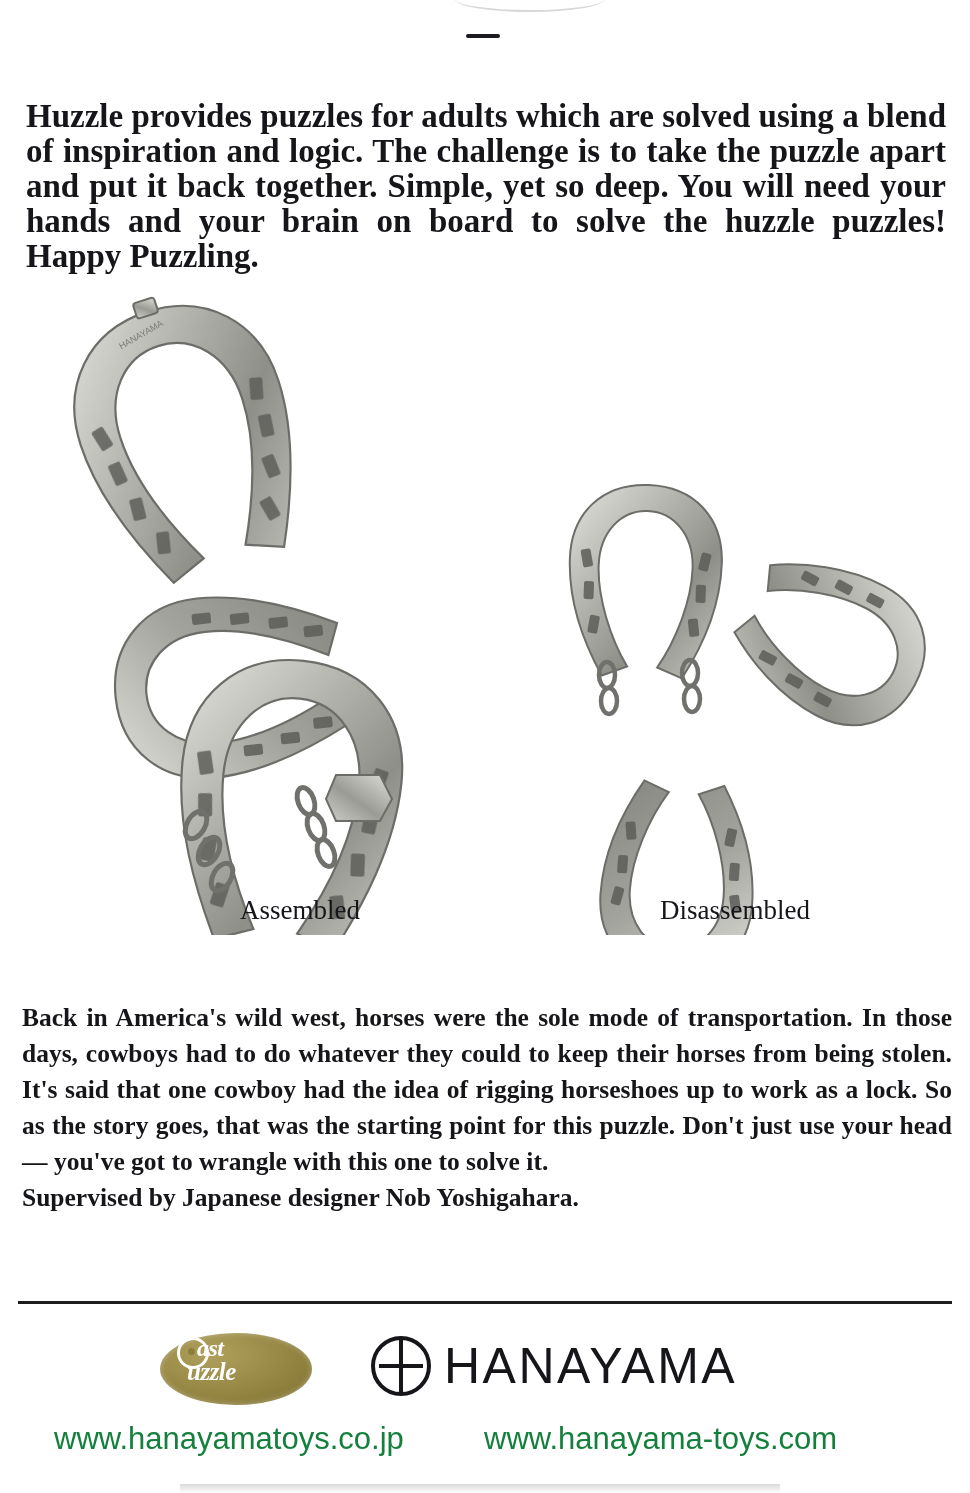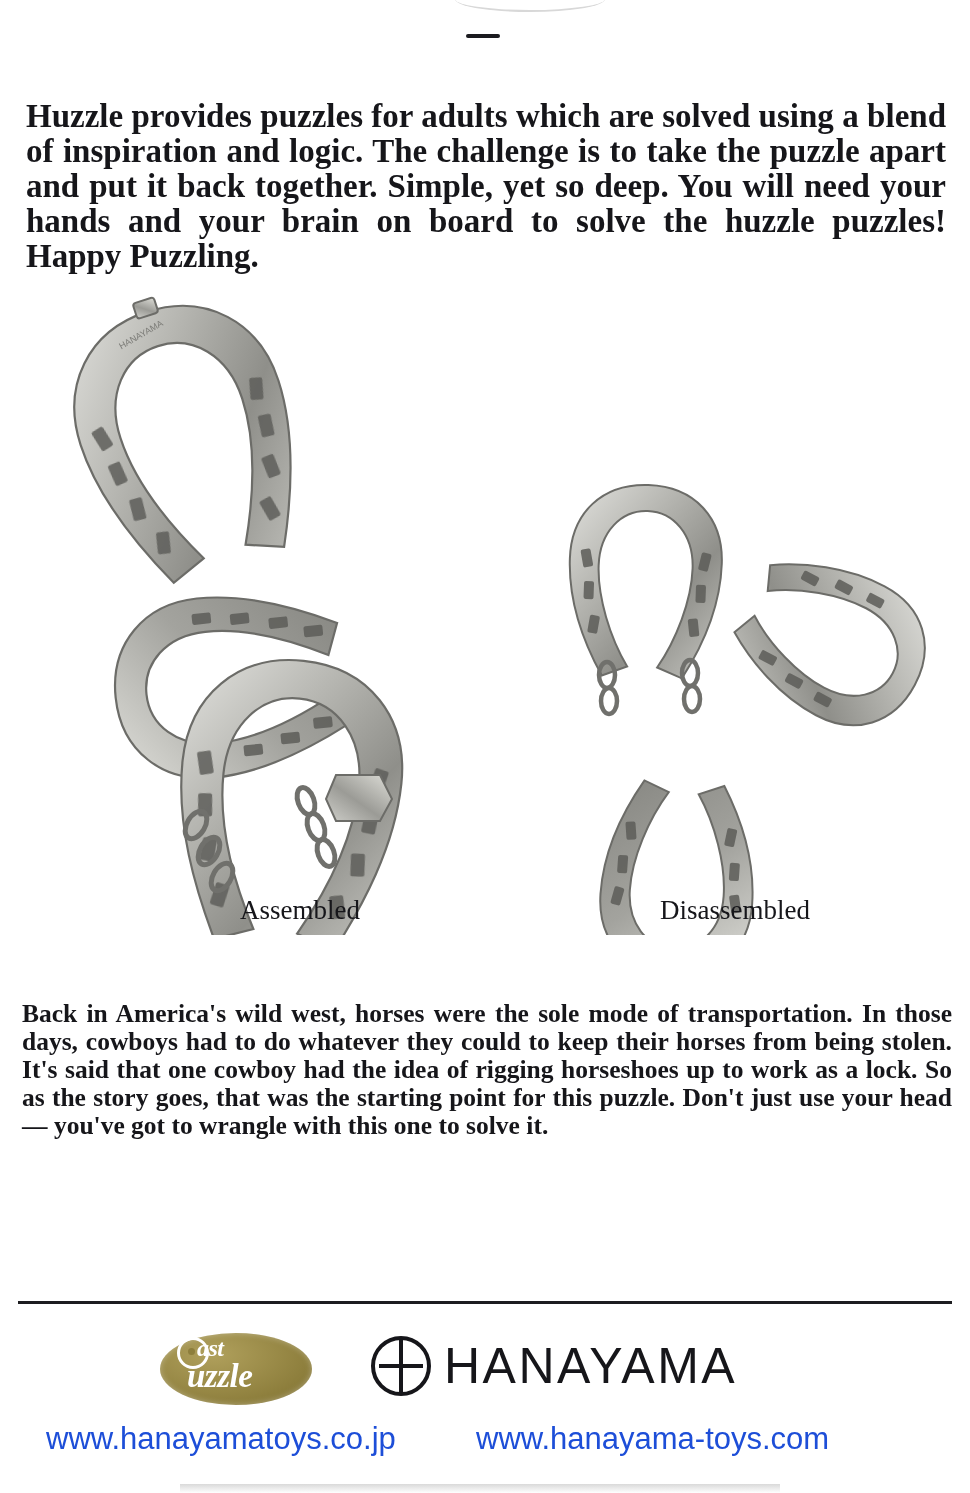--- a/index.html
+++ b/index.html
@@ -101,21 +101,21 @@
 
   
   .story {
     position: absolute;
     left: 22px;
     top: 1000px;
     width: 930px;
     font-family: "Liberation Serif", serif;
     font-size: 25.5px;
     font-weight: 700;
-    line-height: 28px;
+    line-height: 36px;
     color: #16161a;
     text-align: justify;
     text-justify: inter-word;
   }
   .story .last-lines {
     text-align: left;
   }
 
   
   .divider {
@@ -170,21 +170,21 @@
     top: 2px;
     font-size: 24px;
     font-style: italic;
     font-weight: 700;
     letter-spacing: -0.5px;
   }
   .puzzle-word {
     position: absolute;
     left: 16px;
     top: 25px;
-    font-size: 33px;
+    font-size: 25px;
     font-style: italic;
     font-weight: 700;
     letter-spacing: -0.5px;
   }
   .cast-swirl {
     position: absolute;
     left: 6px;
     top: 4px;
     width: 26px;
     height: 26px;
@@ -224,22 +224,23 @@
     position: absolute;
     left: 0;
     top: 96px;
     width: 970px;
     height: 50px;
   }
   .url {
     position: absolute;
     font-family: "Liberation Sans", sans-serif;
     font-size: 31px;
-    color: #1d4ed8;
+    color: #15803d;
     letter-spacing: 0px;
+    margin-left: 8px;
   }
   .url-left { left: 46px; top: 0; }
   .url-right { left: 476px; top: 0; }
 
   .bottom-fade {
     position: absolute;
     left: 180px;
     top: 1484px;
     width: 600px;
     height: 9px;
@@ -458,20 +459,21 @@
         </g>
       </g>
     </svg>
 
     <div class="fig-caption cap-assembled">Assembled</div>
     <div class="fig-caption cap-disassembled">Disassembled</div>
   </div>
 
   <div class="story">
     <div>Back in America's wild west, horses were the sole mode of transportation. In those days, cowboys had to do whatever they could to keep their horses from being stolen. It's said that one cowboy had the idea of rigging horseshoes up to work as a lock. So as the story goes, that was the starting point for this puzzle. Don't just use your head — you've got to wrangle with this one to solve it.</div>
+    <div class="last-lines">Supervised by Japanese designer Nob Yoshigahara.</div>
   </div>
 
   <div class="divider"></div>
 
   <div class="footer">
     <div class="brand-row">
 
       <div class="cast-logo">
         <div class="cast-logo-inner">
           <span class="cast-swirl"></span>

